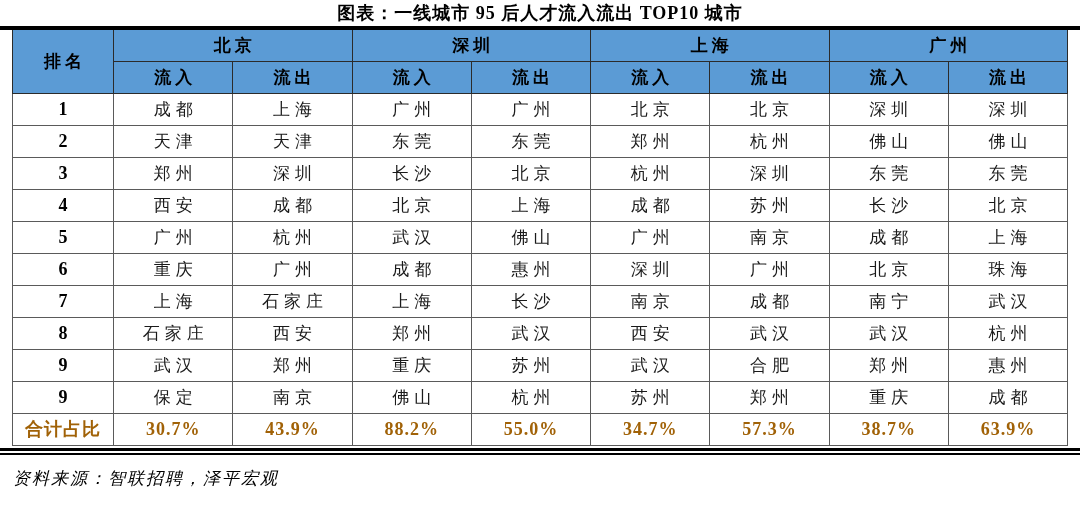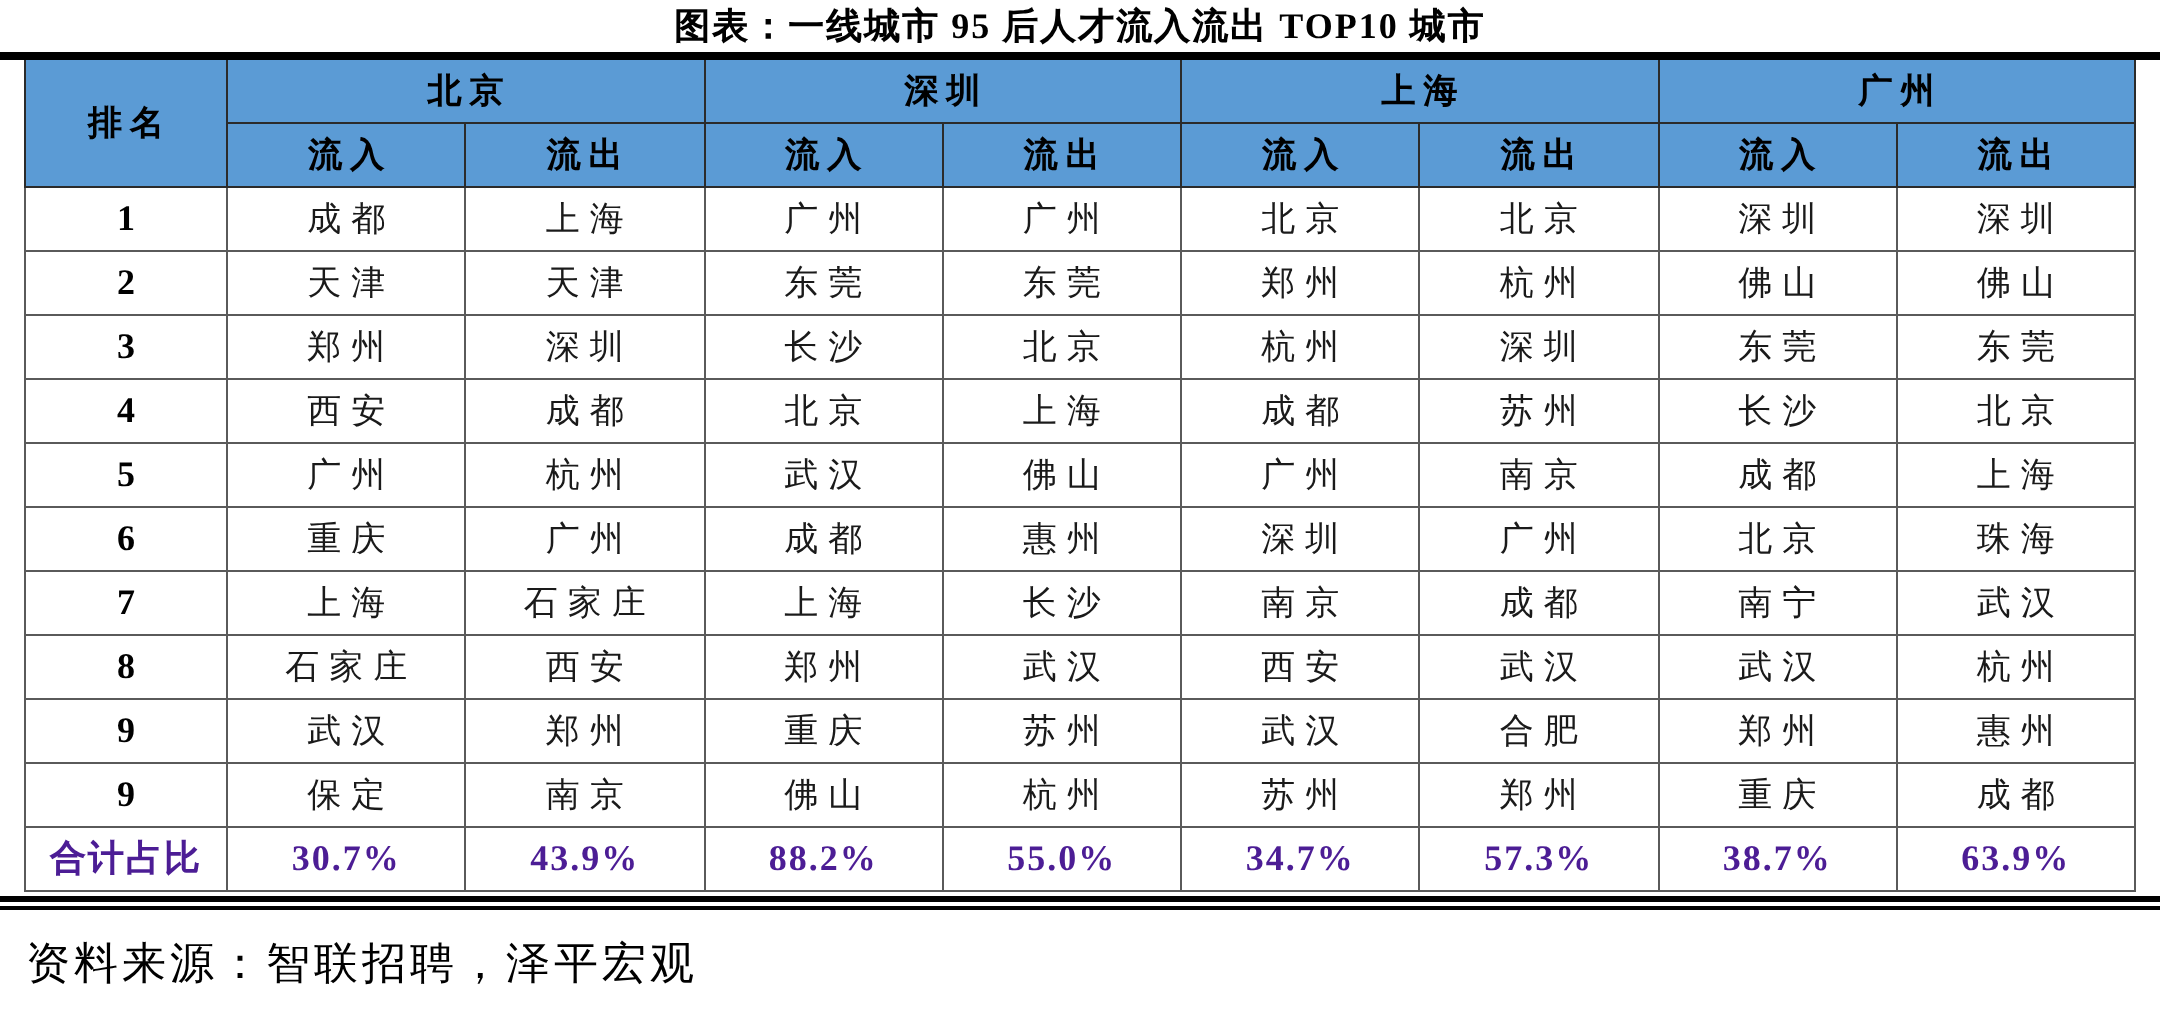--- a/index.html
+++ b/index.html
@@ -46,32 +46,33 @@
   }
   .flow-table thead tr:first-child th { border-top: none; height: 31px; }
   .flow-table tbody th { font-weight: bold; font-size: 18px; }
   .flow-table tbody td { letter-spacing: 5px; text-indent: 5px; color: #1a1a1a; }
   .flow-table tr.total-row th,
   .flow-table tr.total-row td {
     font-weight: bold;
     font-size: 18px;
     letter-spacing: 1px;
     text-indent: 0;
-    color: #4c1d95;
+    color: #a16207;
   }
   .bottom-rule {
     width: 1080px;
     height: 7px;
     margin-top: 2px;
     border-top: 3px solid #000000;
     border-bottom: 2px solid #000000;
   }
   .source-note {
     margin: 12px 0 0 13px;
-    font-size: 22px;
+    font-style: italic;
+    font-size: 17px;
     letter-spacing: 2px;
   }
 </style>
 </head>
 <body>
 
 <div class="page">
 
   <div class="chart-title">图表：一线城市 95 后人才流入流出 TOP10 城市</div>
 

